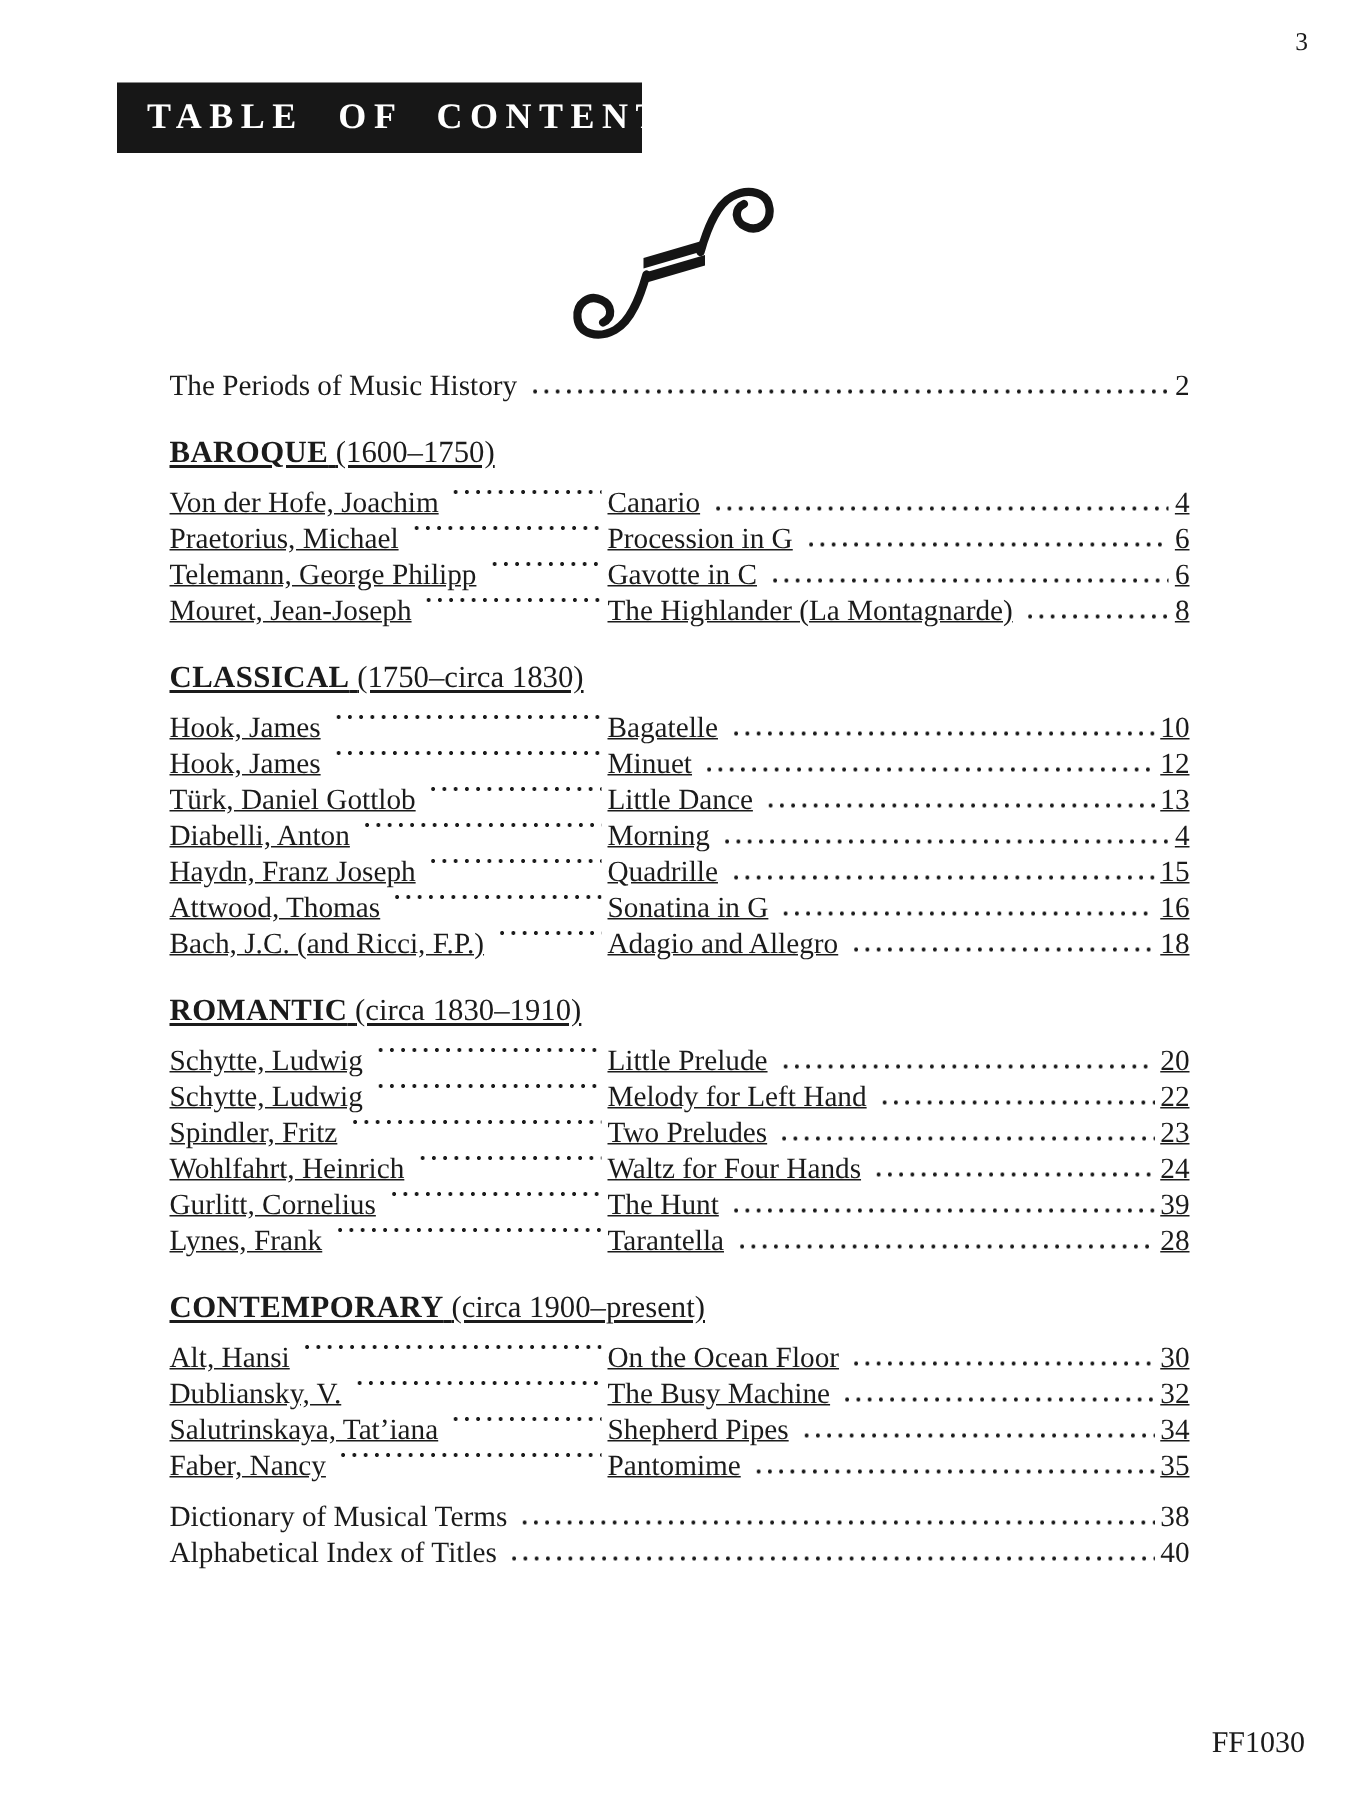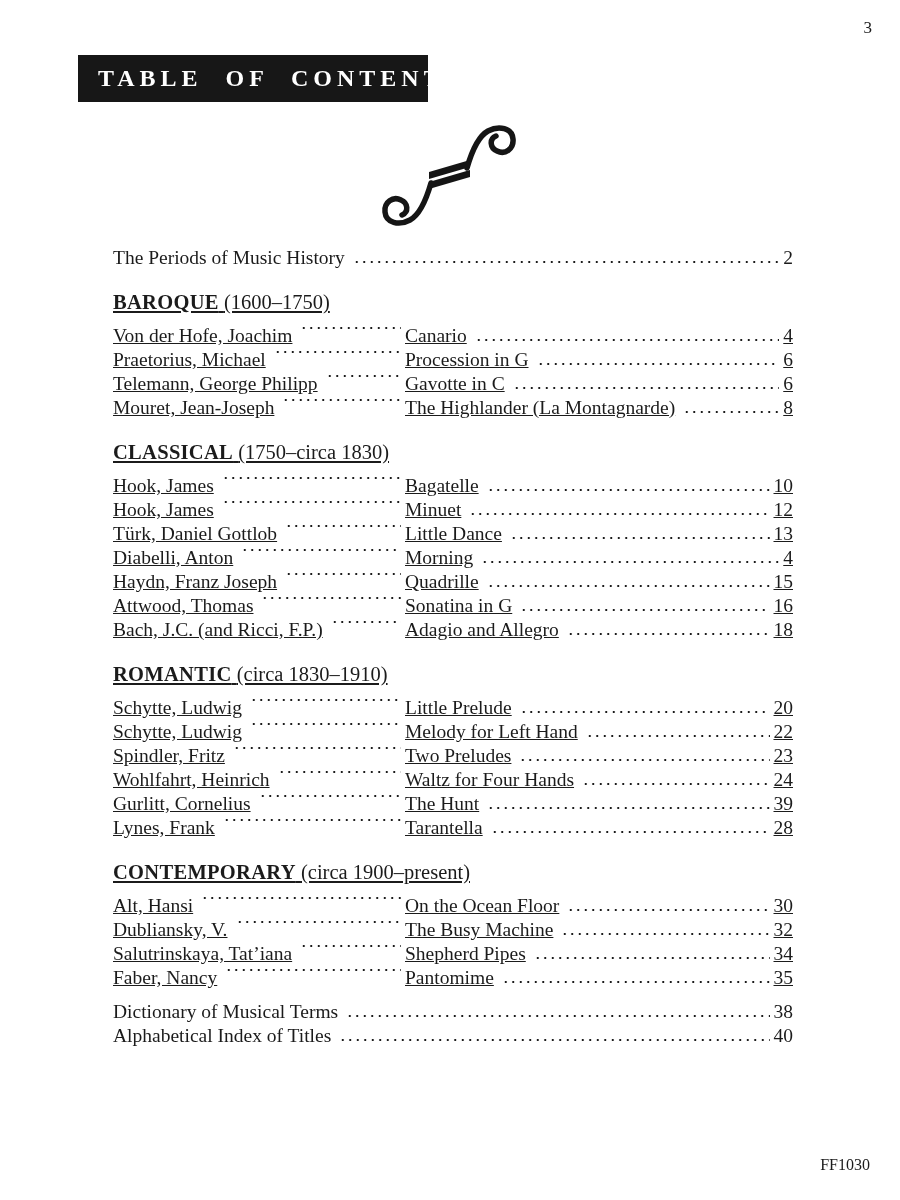--- a/index.html
+++ b/index.html
@@ -97,21 +97,21 @@
   }
   .section-name { font-weight: bold; letter-spacing: 0.3px; }
   .section-range { font-weight: normal; }
 
   .end-block { margin-top: 14px; }
 
   .footer-code {
     position: absolute;
     right: 30px;
     bottom: 26px;
-    font-size: 16px;
+    font-size: 20px;
   }
 </style>
 </head>
 <body>
 
 <div class="page">
 
   <div class="corner-page-number">3</div>
 
   <div class="title-banner">

